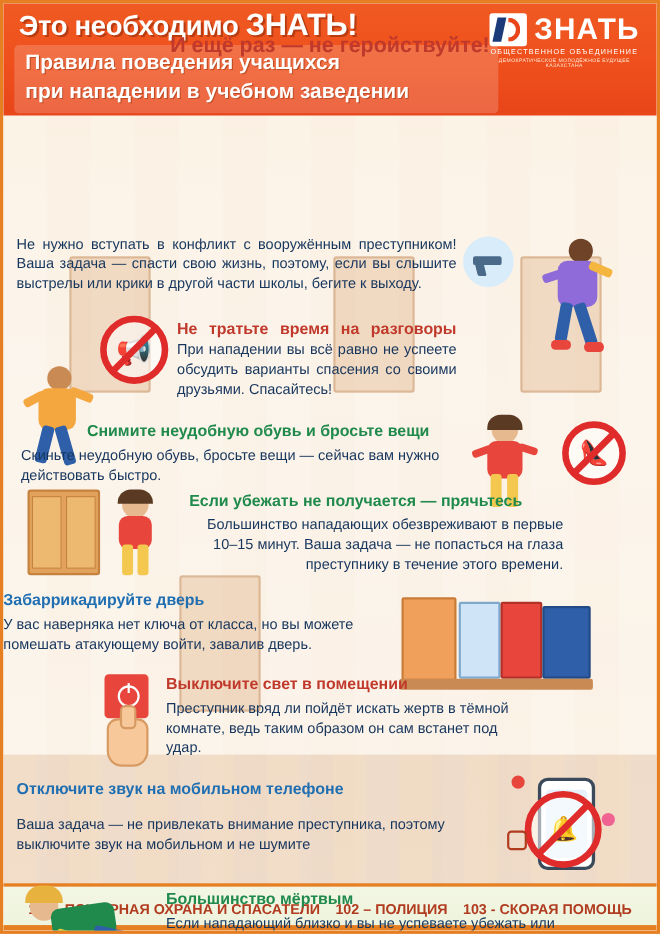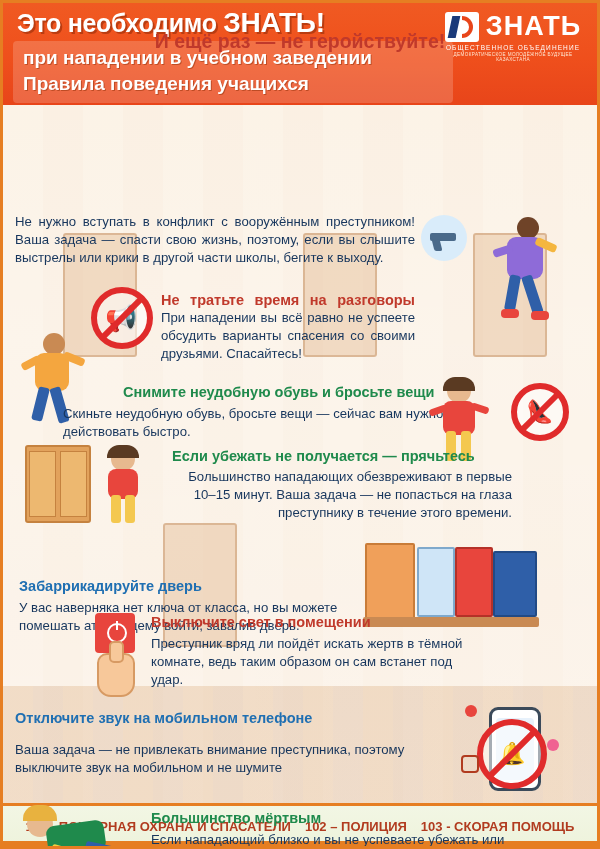--- a/index.html
+++ b/index.html
@@ -298,22 +298,22 @@
   <div class="bg-door" style="left:60px; top:230px;"></div>
   <div class="bg-door" style="left:300px; top:230px;"></div>
   <div class="bg-door" style="left:470px; top:230px;"></div>
   <div class="bg-door" style="left:160px; top:520px;"></div>
 
   <div class="header">
     <div class="header-title">
       <span>Это необходимо </span><span class="big">ЗНАТЬ!</span>
     </div>
     <div class="subbar">
+      <div class="subtitle-line">Правила поведения учащихся</div>
       <div class="subtitle-line">при нападении в учебном заведении</div>
-      <div class="subtitle-line">Правила поведения учащихся</div>
     </div>
     <div class="logo">
       <div class="logo-row">
         <div class="logo-mark"></div>
         <div class="logo-text">ЗНАТЬ</div>
       </div>
       <div class="logo-sub1">ОБЩЕСТВЕННОЕ ОБЪЕДИНЕНИЕ</div>
       <div class="logo-sub2">ДЕМОКРАТИЧЕСКОЕ МОЛОДЁЖНОЕ БУДУЩЕЕ КАЗАХСТАНА</div>
     </div>
   </div>
@@ -351,21 +351,21 @@
 
     <div class="person" style="left:18px; top:228px; width:66px; height:96px;">
       <div class="head" style="left:22px; top:0; width:22px; height:22px; background:#c98a53;"></div>
       <div class="body-shape" style="left:14px; top:20px; width:34px; height:38px; background:#f4a63f; border-radius:9px;"></div>
       <div class="arm" style="left:0px; top:26px; width:20px; height:8px; background:#f4a63f; transform:rotate(-28deg);"></div>
       <div class="arm" style="left:42px; top:22px; width:22px; height:8px; background:#f4a63f; transform:rotate(22deg);"></div>
       <div class="leg" style="left:14px; top:54px; width:11px; height:34px; background:#2f5fa8; transform:rotate(14deg);"></div>
       <div class="leg" style="left:33px; top:54px; width:11px; height:36px; background:#2f5fa8; transform:rotate(-16deg);"></div>
     </div>
 
-    <div class="block" style="left:16px; top:278px; width:390px;margin-left:44px;">
+    <div class="block" style="left:16px; top:278px; width:390px;">
       <div class="rule-title t-green" style="padding-left:60px;">Снимите неудобную обувь и бросьте вещи</div>
       <div class="rule-body" style="margin-top:4px;">Скиньте неудобную обувь, бросьте вещи — сейчас вам нужно действовать быстро.</div>
     </div>
     <div class="no-sign" style="left:508px; top:278px; width:58px; height:58px;">
       <div class="glyph" style="font-size:22px;">👠</div>
       <div class="slash"></div>
     </div>
 
     <div class="person" style="left:424px; top:272px; width:64px; height:92px;">
       <div class="head" style="left:20px; top:2px; width:24px; height:24px; background:#e7b98f;"></div>
@@ -383,21 +383,21 @@
       <div style="position:absolute; left:12px; top:0; width:32px; height:13px; background:#5a3a22; border-radius:12px 12px 0 0;"></div>
       <div class="body-shape" style="left:13px; top:24px; width:30px; height:30px; background:#e8453d; border-radius:8px;"></div>
       <div class="leg" style="left:16px; top:50px; width:10px; height:28px; background:#f4c84f;"></div>
       <div class="leg" style="left:30px; top:50px; width:10px; height:28px; background:#f4c84f;"></div>
     </div>
     <div class="block" style="left:169px; top:342px; width:340px;">
       <div class="rule-title t-green">Если убежать не получается — прячьтесь</div>
       <div class="rule-body" style="margin-top:3px; width:340px;text-align:right;">Большинство нападающих обезвреживают в первые 10–15 минут. Ваша задача — не попасться на глаза преступнику в течение этого времени.</div>
     </div>
 
-    <div class="block" style="left:16px; top:432px; width:330px;margin-top:40px;">
+    <div class="block" style="left:0; top:432px; width:330px;">
       <div class="rule-title t-blue">Забаррикадируйте дверь</div>
       <div class="rule-body" style="margin-top:4px;">У вас наверняка нет ключа от класса, но вы можете помешать атакующему войти, завалив дверь.</div>
     </div>
 
     <div class="locker" style="left:362px; top:438px; width:46px; height:72px; background:#f0a05a; border:2px solid #c97c38;"></div>
     <div class="locker" style="left:414px; top:442px; width:34px; height:66px; background:#cfe5f7; border:2px solid #7fa9cc;"></div>
     <div class="locker" style="left:452px; top:442px; width:34px; height:66px; background:#e8453d; border:2px solid #b43128;"></div>
     <div class="locker" style="left:490px; top:446px; width:40px; height:62px; background:#2f5fa8; border:2px solid #224a85;"></div>
     <div class="locker" style="left:360px; top:512px; width:176px; height:10px; background:#c98a53;"></div>
 

